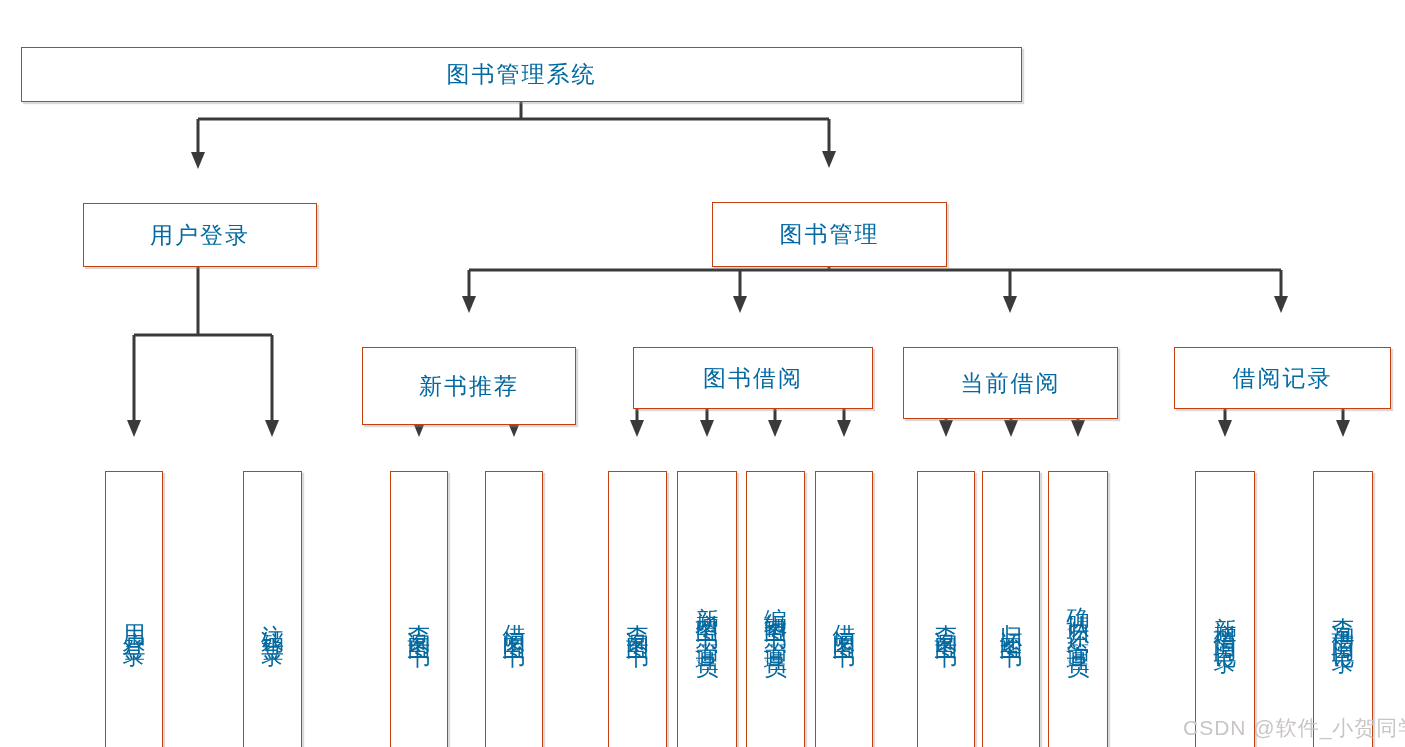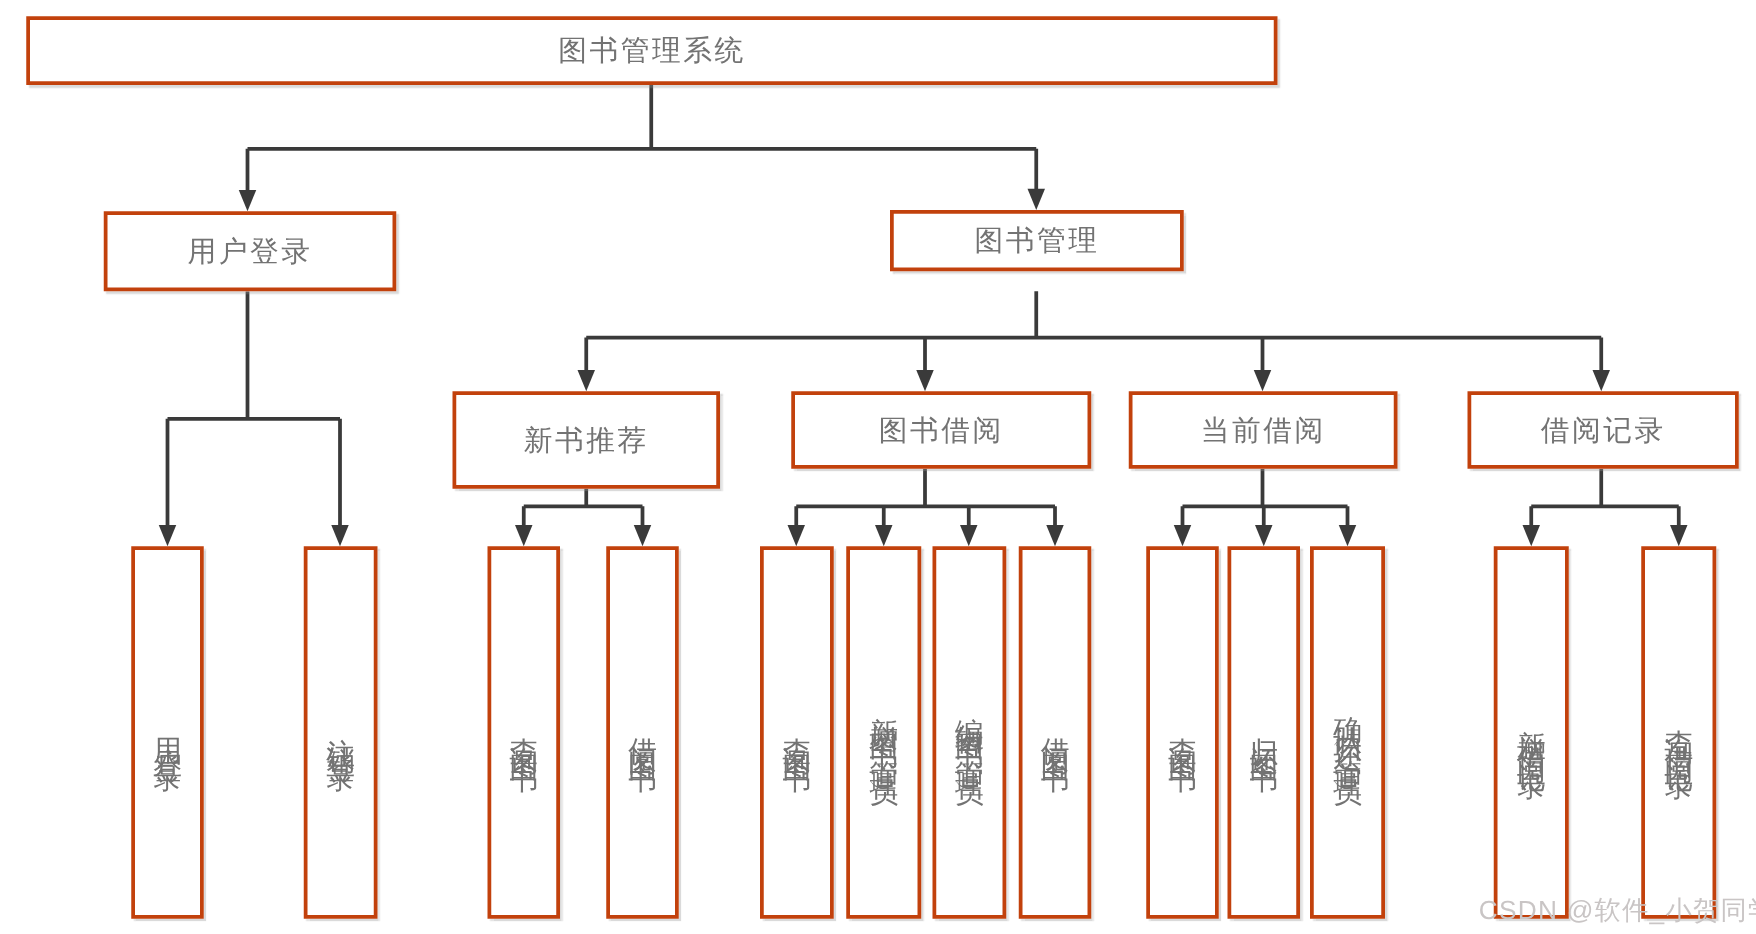--- a/index.html
+++ b/index.html
@@ -19,50 +19,51 @@
   svg.connectors {
     position: absolute;
     left: 0; top: 0;
     width: 1405px;
     height: 747px;
     z-index: 1;
   }
   .box {
     position: absolute;
     box-sizing: border-box;
-    border: 3px solid #c2410c;
+    border: 1px solid #c2410c;
     background: #ffffff;
     display: flex;
     align-items: center;
     justify-content: center;
-    color: #737373;
+    color: #0369a1;
     font-size: 23px;
     z-index: 2;
     box-shadow: 2px 2px 1px rgba(150,150,150,0.35);
+    margin-top: 34px;
   }
   .hlabel {
     letter-spacing: 2px;
     white-space: nowrap;
   }
   .vbox .vlabel {
     writing-mode: vertical-rl;
     text-orientation: mixed;
     letter-spacing: 7px;
     line-height: 1;
     white-space: nowrap;
   }
   
   .n-root  { left: 21px;  top: 13px;  width: 1001px; height: 55px; }
   
   .n-l2a   { left: 83px;  top: 169px; width: 234px;  height: 64px; }
-  .n-l2b   { left: 712px; top: 168px; width: 235px;  height: 49px; }
+  .n-l2b   { left: 712px; top: 168px; width: 235px;  height: 65px; }
   
   .n-g0    { left: 362px; top: 313px; width: 214px;  height: 78px; }
   .n-g1    { left: 633px; top: 313px; width: 240px;  height: 62px; }
-  .n-g2    { left: 903px; top: 313px; width: 215px;  height: 62px; }
+  .n-g2    { left: 903px; top: 313px; width: 215px;  height: 72px; }
   .n-g3    { left: 1174px;top: 313px; width: 217px;  height: 62px; }
   
   .leaf    { top: 437px;  height: 298px; }
   .n-a0 { left: 105px;  width: 58px; }
   .n-a1 { left: 243px;  width: 59px; }
   .n-b0 { left: 390px;  width: 58px; }
   .n-b1 { left: 485px;  width: 58px; }
   .n-c0 { left: 608px;  width: 59px; }
   .n-c1 { left: 677px;  width: 60px; }
   .n-c2 { left: 746px;  width: 59px; }

